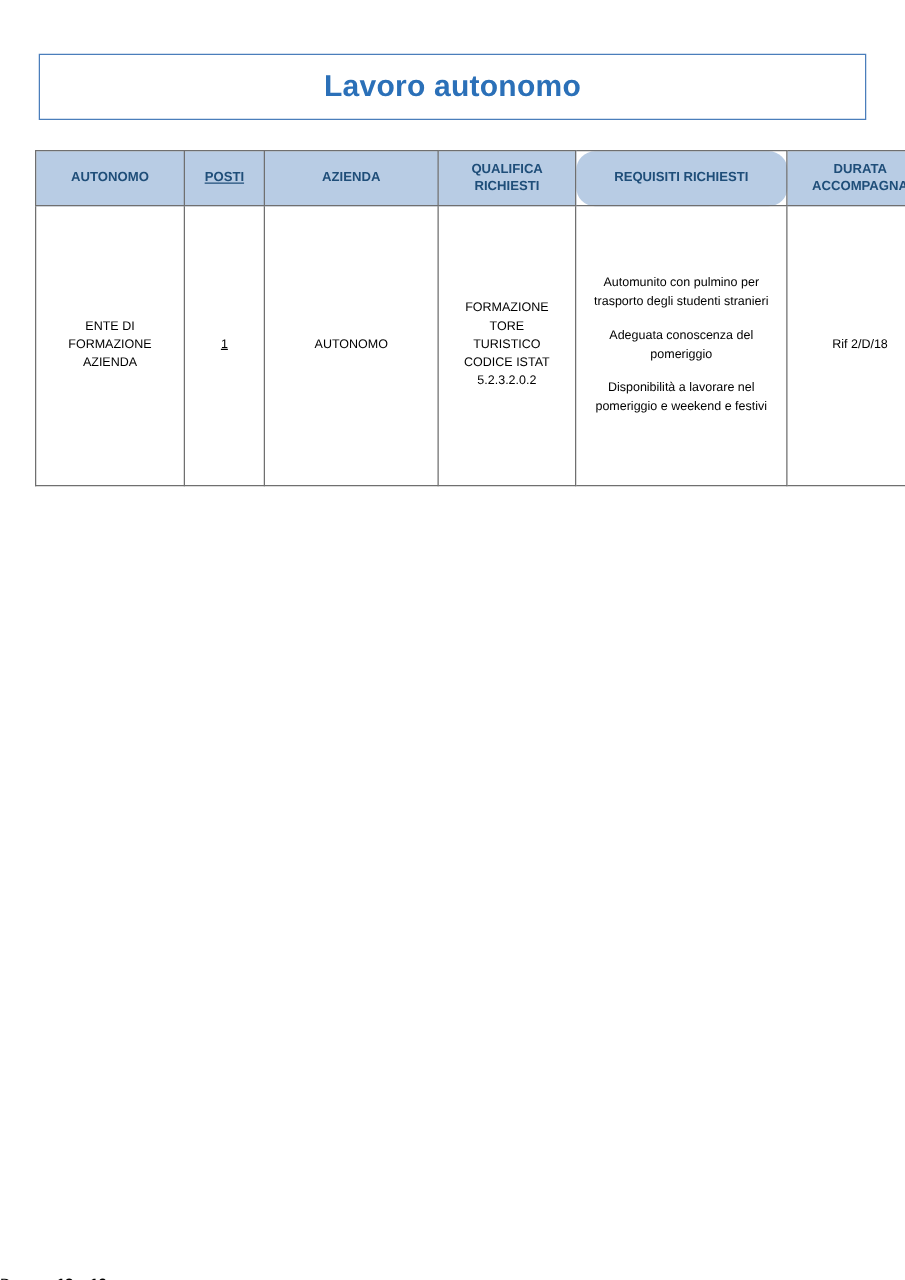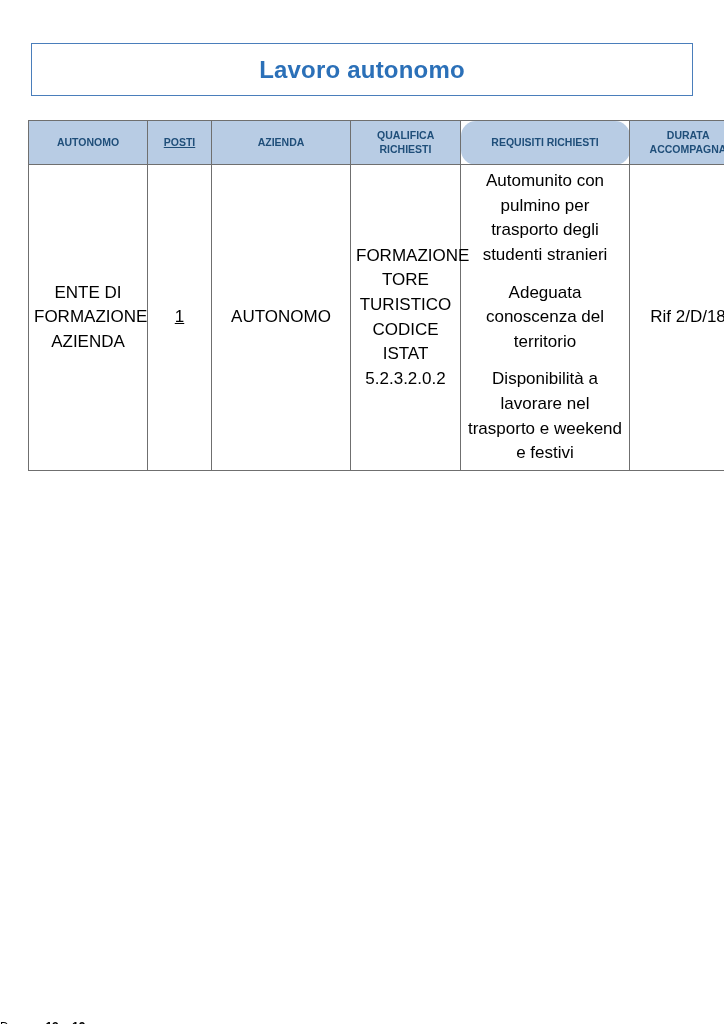--- a/index.html
+++ b/index.html
@@ -60,21 +60,21 @@
   .jobs-table thead th {
     background: #b8cce4;
     color: #1f4e79;
     font-size: 10.5px;
     font-weight: bold;
     line-height: 1.25;
     height: 37px;
     padding: 3px 4px;
   }
   .jobs-table tbody td {
-    font-size: 17px;
+    font-size: 10px;
     color: #000000;
     line-height: 1.45;
     height: 215px;
   }
   .col-azienda { width: 110px; }
   .col-posti   { width: 55px; text-decoration: underline;  }
   .col-durata  { width: 130px; }
   .col-qual    { width: 101px; }
   .col-req     { width: 160px; border-radius: 15px; }
   .col-cod     { width: 108px; }
@@ -140,23 +140,23 @@
         <td class="col-qual cell-lines">
           <span>FORMAZIONE</span>
           <span>TORE</span>
           <span>TURISTICO</span>
           <span>CODICE ISTAT</span>
           <span>5.2.3.2.0.2</span>
         </td>
         <td class="col-req">
           <span class="req-block">Automunito con pulmino per trasporto degli studenti stranieri</span>
           <span class="req-gap"></span>
-          <span class="req-block">Adeguata conoscenza del territorio</span>
+          <span class="req-block">Adeguata conoscenza del pomeriggio</span>
           <span class="req-gap"></span>
-          <span class="req-block">Disponibilità a lavorare nel trasporto e weekend e festivi</span>
+          <span class="req-block">Disponibilità a lavorare nel pomeriggio e weekend e festivi</span>
         </td>
         <td class="col-cod">Rif 2/D/18</td>
       </tr>
     </tbody>
   </table>
 
   <div class="footer">
     <span>Da pag. </span><b>13</b><span> a </span><b>19</b>
   </div>
 

